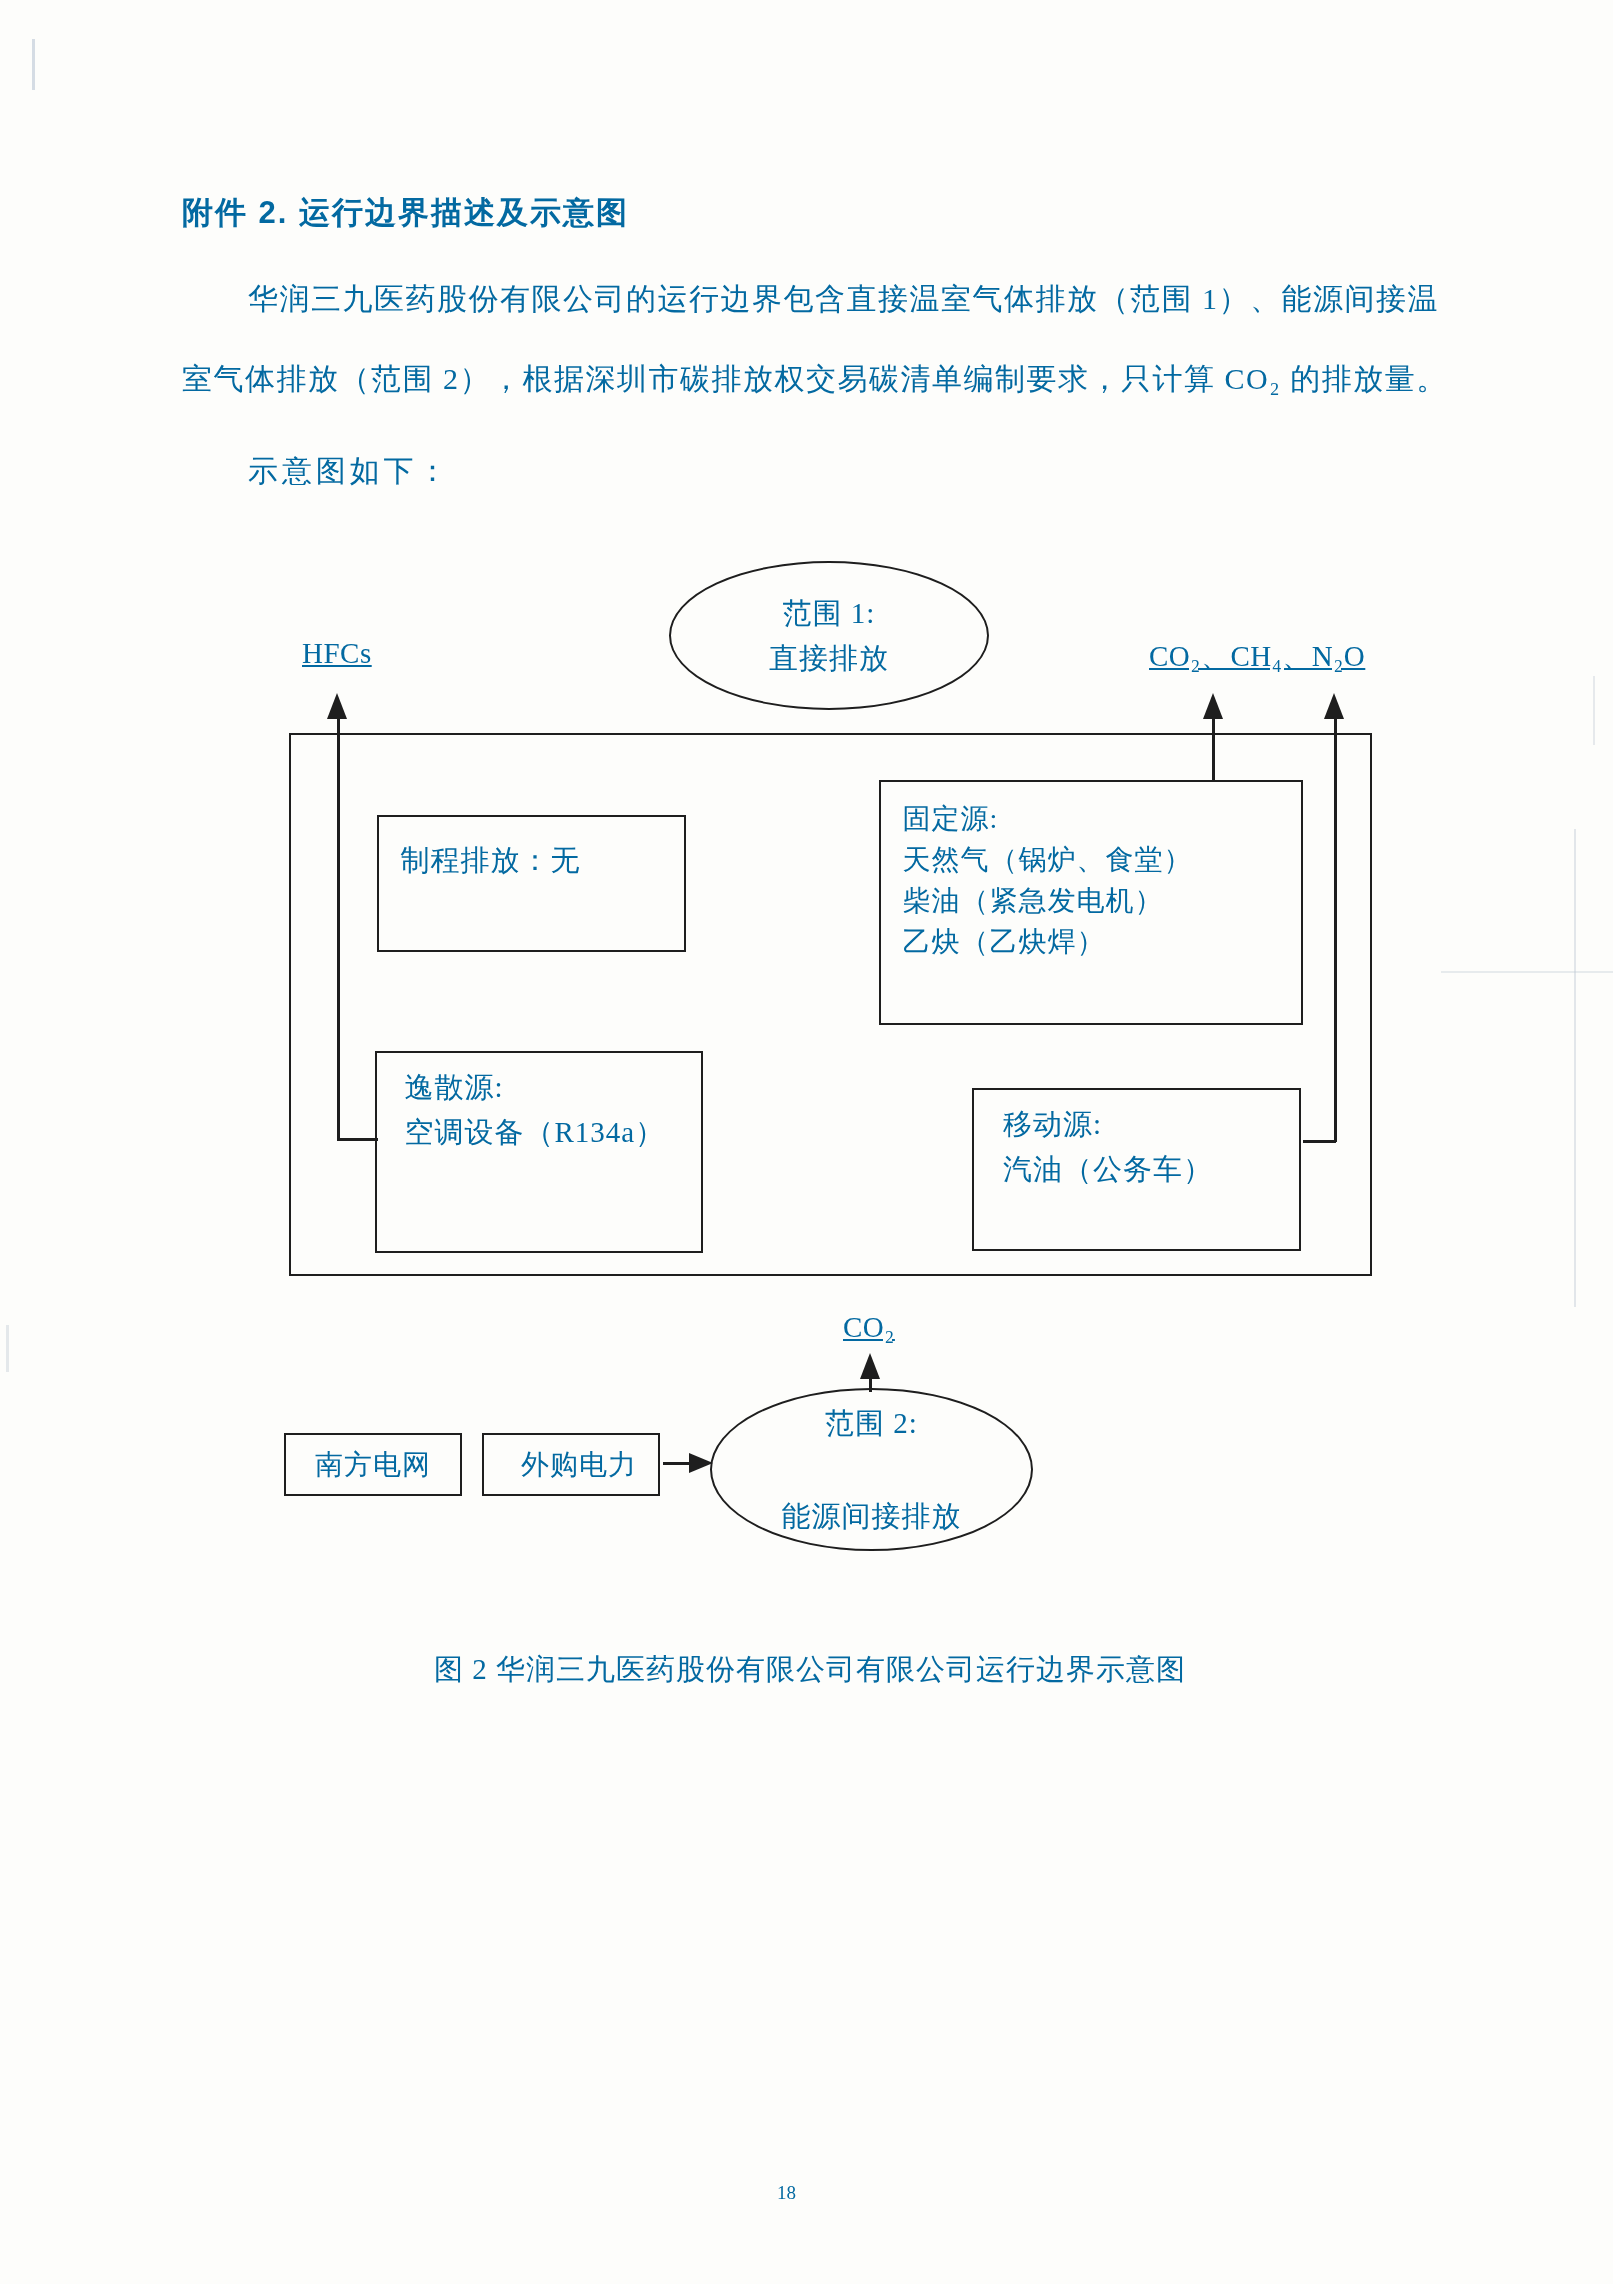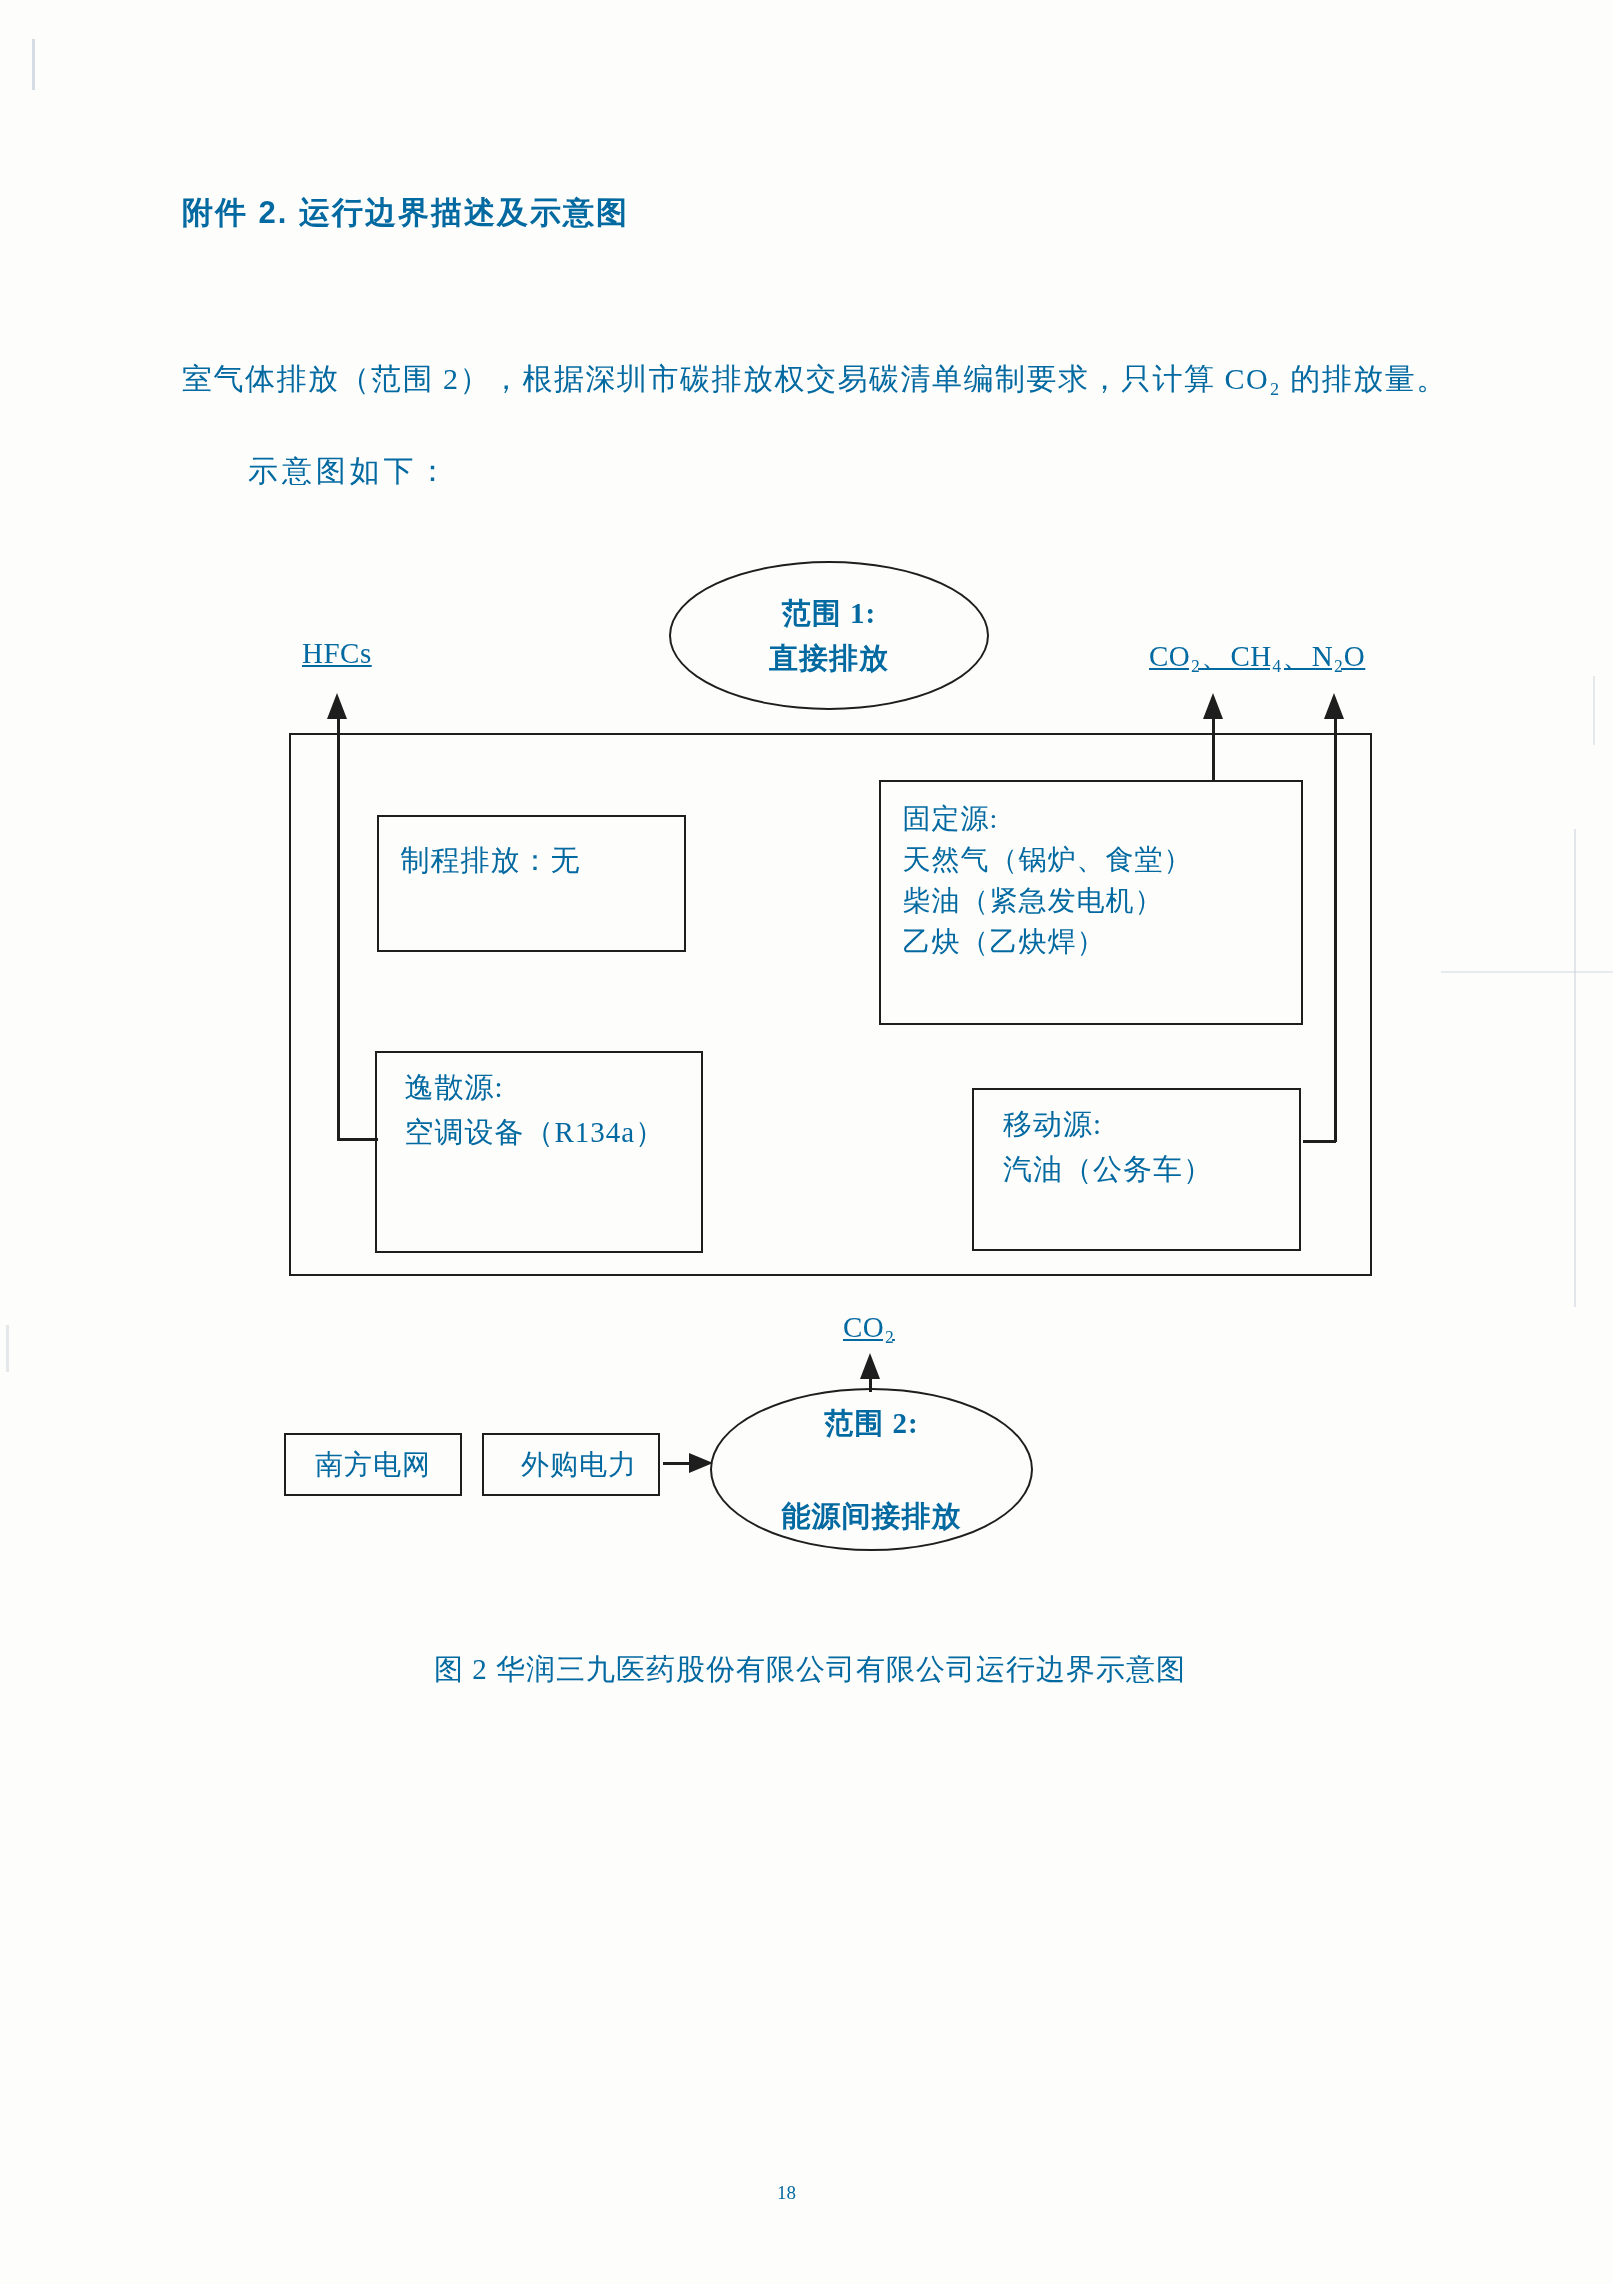--- a/index.html
+++ b/index.html
@@ -17,21 +17,20 @@
     font-weight:bold;font-size:31px;letter-spacing:2px;white-space:nowrap;
   }
   .para{font-size:30px;letter-spacing:1.5px;white-space:nowrap;}
   .dg-text{font-size:29px;letter-spacing:1px;}
   .latin{font-size:29px;letter-spacing:0.5px;white-space:nowrap;text-decoration:underline;}
   .box{border:2.9px solid #1e1e1e;background:transparent;box-sizing:border-box;}
   .ellipse{
     border:2.9px solid #1e1e1e;border-radius:50%;box-sizing:border-box;
     display:flex;flex-direction:column;align-items:center;justify-content:center;
     text-align:center;
-    font-weight:bold;
   }
   .ellipse .dg-text{line-height:45px;}
   .vline{width:2.9px;background:#1e1e1e;}
   .hline{height:2.9px;background:#1e1e1e;}
   .arrow-up{
     width:0;height:0;
     border-left:10.8px solid transparent;border-right:10.8px solid transparent;
     border-bottom:26.5px solid #1e1e1e;
   }
   .arrow-right{
@@ -46,20 +45,21 @@
   .fug-line{line-height:45px;font-size:29px;letter-spacing:1px;}
   .centerbox{display:flex;align-items:center;justify-content:center;}
 </style>
 </head>
 <body>
 
 <div class="page">
 
   <div class="abs doc-title" style="left:182px;top:192px;">附件 2. 运行边界描述及示意图</div>
 
+  <div class="abs para" style="left:248px;top:279px;">华润三九医药股份有限公司的运行边界包含直接温室气体排放（范围 1）、能源间接温</div>
   <div class="abs para" style="left:182px;top:359px;">室气体排放（范围 2），根据深圳市碳排放权交易碳清单编制要求，只计算 CO₂ 的排放量。</div>
   <div class="abs para" style="left:248px;top:451px;letter-spacing:3.9px;">示意图如下：</div>
 
   <div class="abs" style="left:0;top:0;width:1613px;height:2285px;">
 
     <div class="abs ellipse" style="left:669px;top:561px;width:320px;height:149px;">
       <div class="dg-text">范围 1:</div>
       <div class="dg-text">直接排放</div>
     </div>
 

